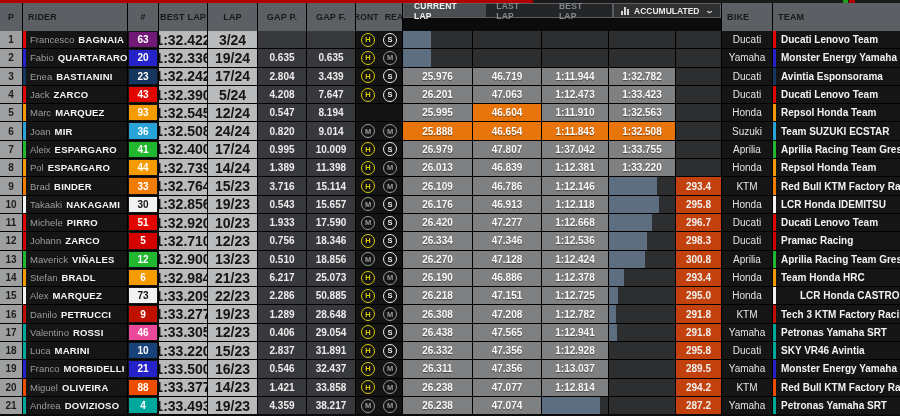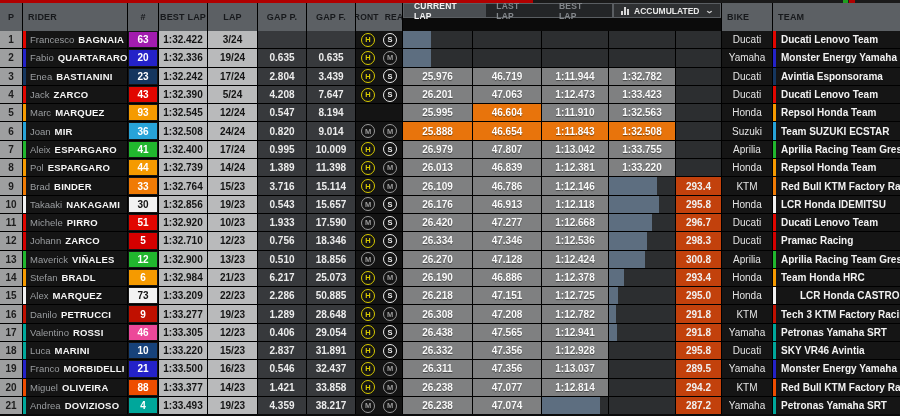--- a/index.html
+++ b/index.html
@@ -39,21 +39,21 @@
   .sh.kmh{background:#9ba0a4;color:#1e2022;}
 
   
   .pos{background:#9e9fa0;color:#1d1d1d;font-size:10px;font-weight:bold;}
   .rider{background:#151515;justify-content:flex-start;padding-left:4px;gap:4px;border-left:3px solid #555;}
   .fn{color:#9a9da0;font-size:9.5px;}
   .ln{color:#f5f5f5;font-size:9.5px;font-weight:bold;letter-spacing:.2px;}
   .numcell{background:#151515;padding:1px;}
   .badge{flex:1;height:100%;display:flex;align-items:center;justify-content:center;
     font-size:10px;font-weight:bold;}
-  .bestlap,.lapcell{background:#b9babb;color:#141414;font-size:10px;font-weight:bold;}
+  .bestlap,.lapcell{background:#b9babb;color:#141414;font-size:14px;font-weight:bold;}
   .gap{background:#37393c;color:#ececec;font-size:10px;font-weight:bold;}
   .tyres{background:#141414;gap:8px;}
   .tyre{display:flex;align-items:center;justify-content:center;width:12px;height:12px;
     border-radius:50%;border:1.5px solid;font-size:7.5px;font-weight:bold;}
   .sv{background:#7f8081;color:#fafafa;font-size:10px;font-weight:bold;text-shadow:0 1px 1px rgba(0,0,0,.45);}
   .sv.best{background:#e8740c;color:#fff;}
   .se{background:#2c2e30;}
   .sp{background:#2c2e30;justify-content:flex-start;}
   .sp .fill{height:100%;background:#5d6e80;}
   .skm{background:#c2410c;color:#f0f0f0;font-size:10px;font-weight:bold;}
@@ -105,21 +105,21 @@
     <div class="cell hc left">TEAM</div>
   </div>
 
   <div class="grid rows" id="rows">
       <div class="cell pos">1</div>
       <div class="cell rider" style="border-left-color: rgb(225, 6, 0);">
         <span class="fn">Francesco</span>
         <span class="ln">BAGNAIA</span>
       </div>
       <div class="cell numcell">
-        <span class="badge" style="background: #a21caf; color: rgb(255, 255, 255);">63</span>
+        <span class="badge" style="background: #701a75; color: rgb(255, 255, 255);">63</span>
       </div>
       <div class="cell bestlap">1:32.422</div>
       <div class="cell lapcell">3/24</div>
       <div class="cell gap"></div>
       <div class="cell gap"></div>
       <div class="cell tyres">
         <span class="tyre" style="border-color: rgb(217, 203, 0); color: rgb(217, 203, 0);">H</span>
         <span class="tyre" style="border-color: rgb(236, 236, 236); color: rgb(236, 236, 236);">S</span>
       </div>
       <div class="cell sp">
@@ -256,21 +256,21 @@
       <div class="cell bestlap">1:32.400</div>
       <div class="cell lapcell">17/24</div>
       <div class="cell gap">0.995</div>
       <div class="cell gap">10.009</div>
       <div class="cell tyres">
         <span class="tyre" style="border-color: rgb(217, 203, 0); color: rgb(217, 203, 0);">H</span>
         <span class="tyre" style="border-color: rgb(236, 236, 236); color: rgb(236, 236, 236);">S</span>
       </div>
       <div class="cell sv">26.979</div>
       <div class="cell sv">47.807</div>
-      <div class="cell sv">1:13.042</div>
+      <div class="cell sv">1:37.042</div>
       <div class="cell sv">1:33.755</div>
       <div class="cell se"></div>
       <div class="cell bike">Aprilia</div>
       <div class="cell team" style="border-left-color: rgb(33, 183, 46);">Aprilia Racing Team Gresini</div>
       <div class="cell pos">8</div>
       <div class="cell rider" style="border-left-color: rgb(245, 154, 0);">
         <span class="fn">Pol</span>
         <span class="ln">ESPARGARO</span>
       </div>
       <div class="cell numcell">

